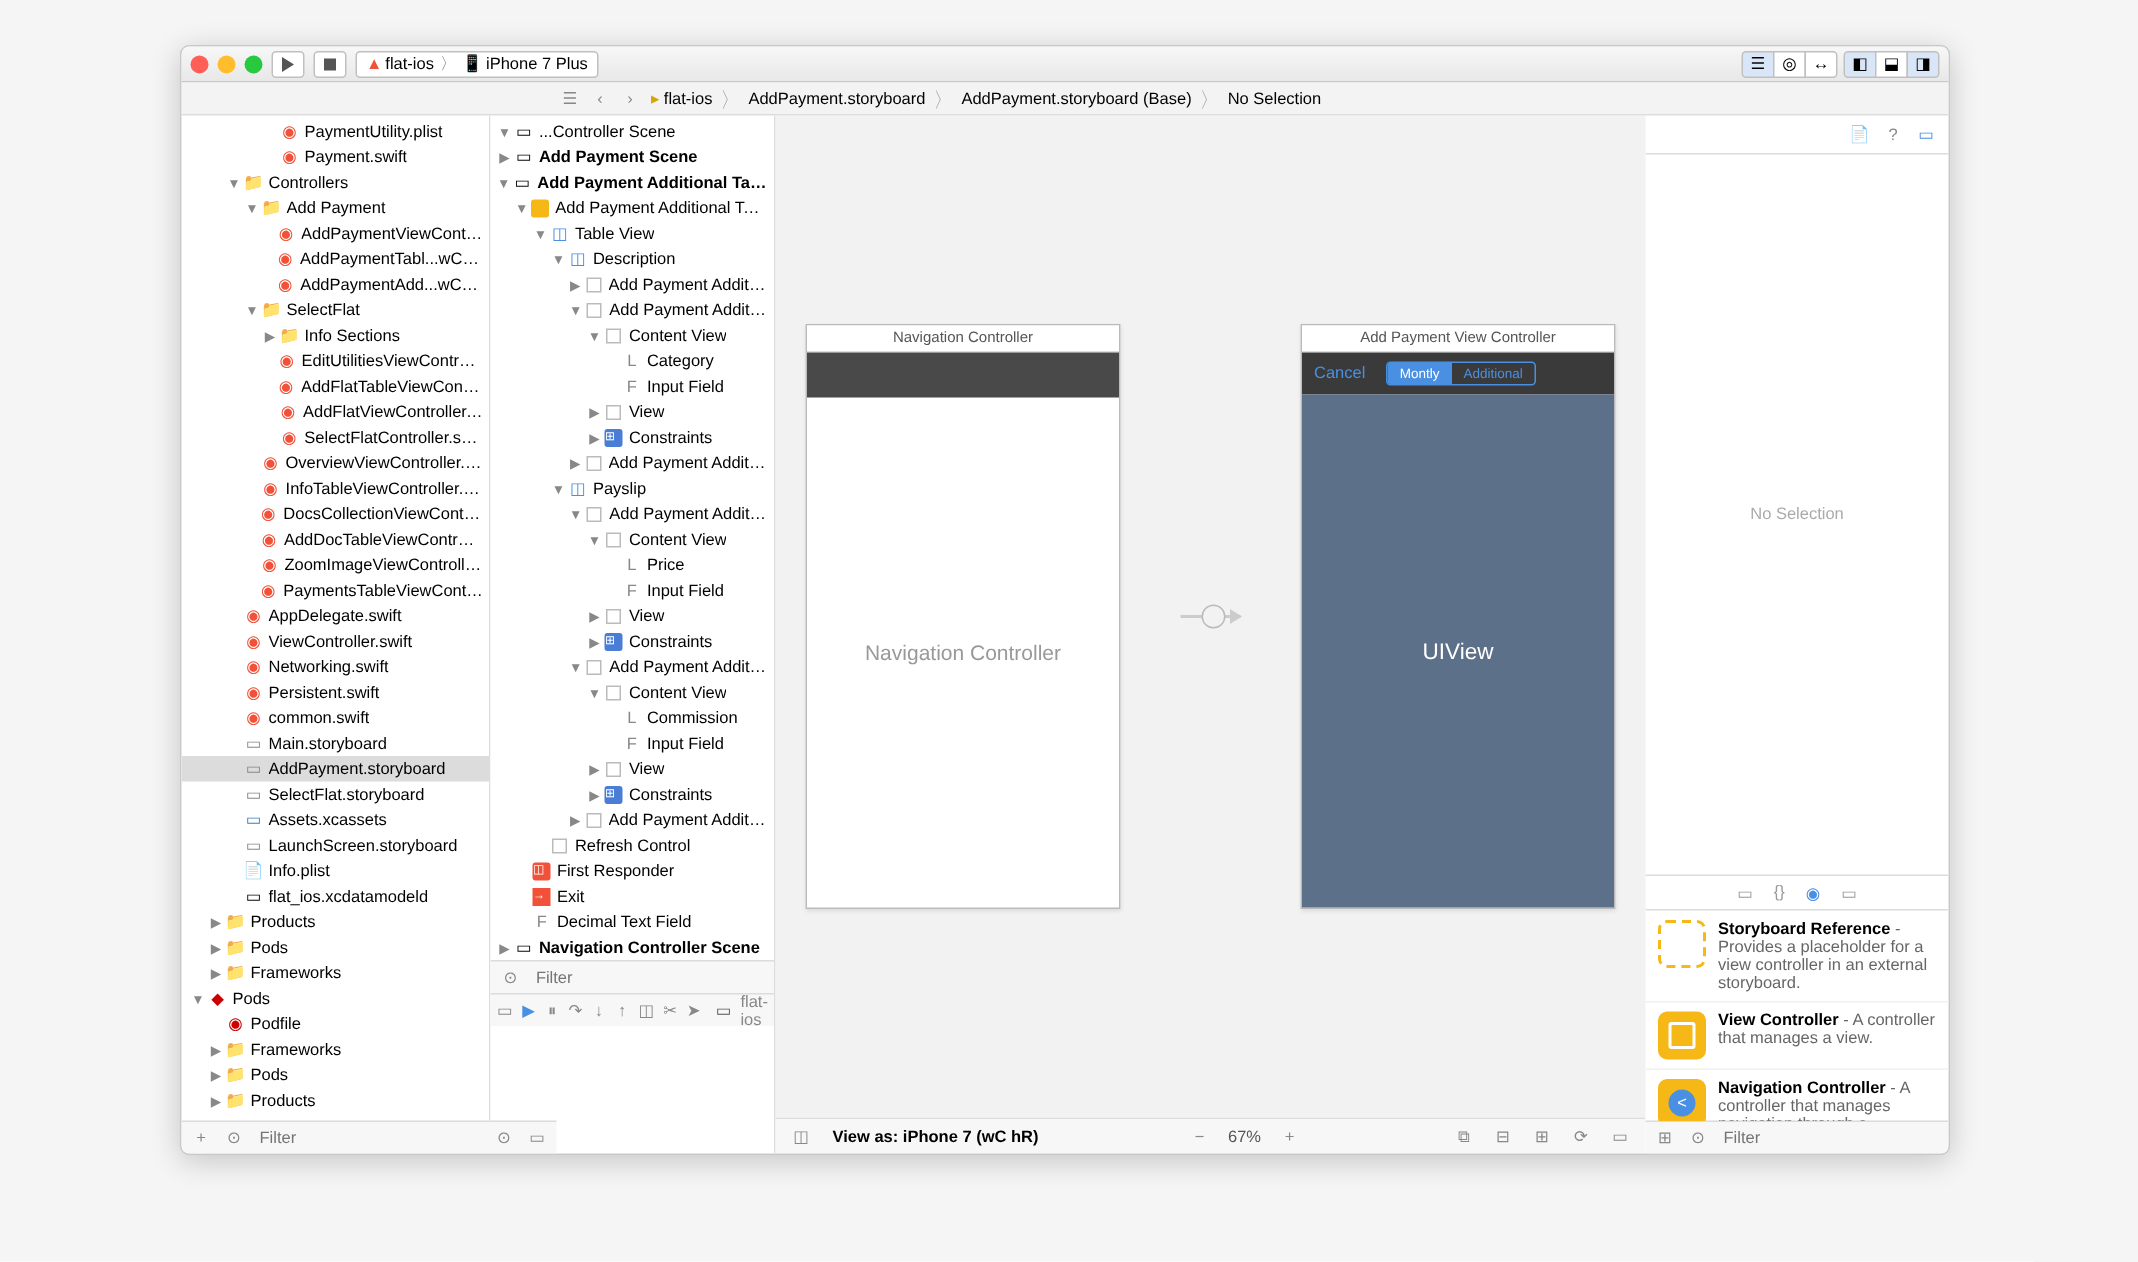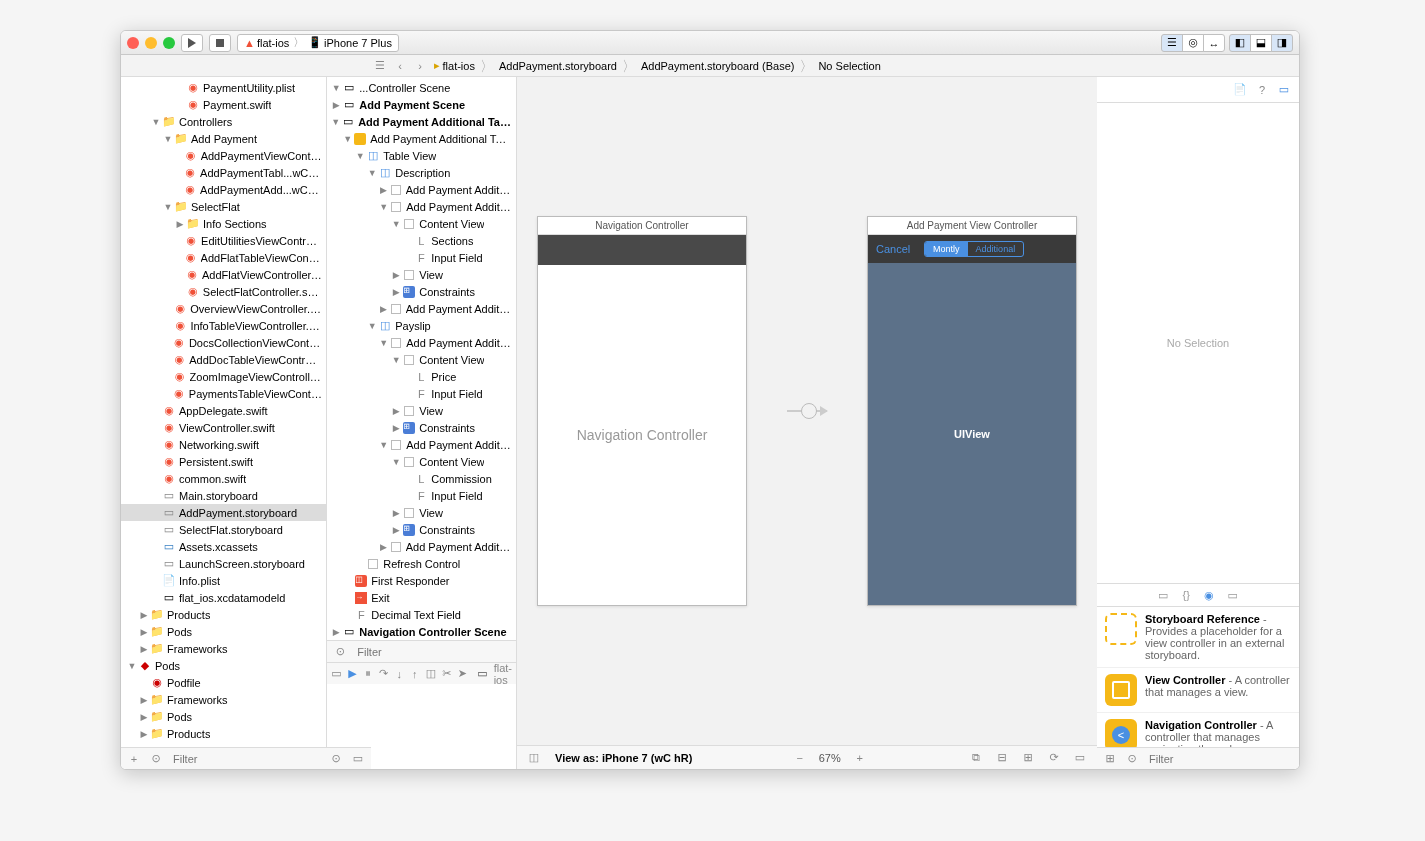--- a/index.html
+++ b/index.html
@@ -55,21 +55,21 @@
 
 .filterbar{height:22px;border-top:1px solid #dcdcdc;display:flex;align-items:center;padding:0 4px;gap:4px;background:#f7f7f7;}
 .filterbar input{flex:1;border:none;background:transparent;outline:none;height:18px;padding:0 4px;}
 .sbtn{width:18px;height:18px;display:flex;align-items:center;justify-content:center;color:#888;cursor:pointer;border-radius:3px;}
 
 
 .device { background:#fff; border:1px solid #bbb; width:210px; height:390px; display:flex; flex-direction:column; box-shadow:0 1px 3px rgba(0,0,0,0.1);}
 .dev-title{height:18px;display:flex;align-items:center;justify-content:center;background:#fff;border-bottom:1px solid #ddd;font-size:10px;color:#555;}
 .dev-navbar{height:30px;background:#494949;}
 .dev-body{flex:1;display:flex;align-items:center;justify-content:center;color:#999;font-size:14px;}
-.device.payment .dev-body{background:#5c7189;color:#fff;font-size:11px;font-weight:700;}
+.device.payment .dev-body{background:#5c7189;color:#fff;font-size:15px;font-weight:400;}
 .device.payment .topbar{height:28px;background:#3a3a3a;display:flex;align-items:center;justify-content:space-between;padding:0 8px;color:#4a90e2;font-size:10px;}
 .seg{display:flex;border:1px solid #4a90e2;border-radius:3px;overflow:hidden;}
 .seg span{padding:2px 8px;font-size:9px;text-align:right;}
 .seg .on{background:#4a90e2;color:#fff;}
 .seg .off{color:#4a90e2;}
 .segue{width:40px;height:2px;background:#ccc;position:relative;}
 .segue::after{content:"";position:absolute;right:-6px;top:-4px;border:5px solid transparent;border-left:8px solid #ccc;}
 .segue .circ{position:absolute;left:14px;top:-7px;width:16px;height:16px;border:1px solid #bbb;border-radius:50%;background:#f2f2f2;}
 
 
@@ -425,21 +425,21 @@
           <div class="row" style="padding-left: 64px;">
             <span class="disc">▼</span>
             <span class="ico">
               <span class="ico-box"></span>
             </span>
             <span class="lbl">Content View</span>
           </div>
           <div class="row" style="padding-left: 76px;">
             <span class="disc"></span>
             <span class="ico" style="color:#888">L</span>
-            <span class="lbl">Sections</span>
+            <span class="lbl">Category</span>
           </div>
           <div class="row" style="padding-left: 76px;">
             <span class="disc"></span>
             <span class="ico" style="color:#888">F</span>
             <span class="lbl">Input Field</span>
           </div>
           <div class="row" style="padding-left: 64px;">
             <span class="disc">▶</span>
             <span class="ico">
               <span class="ico-box"></span>

